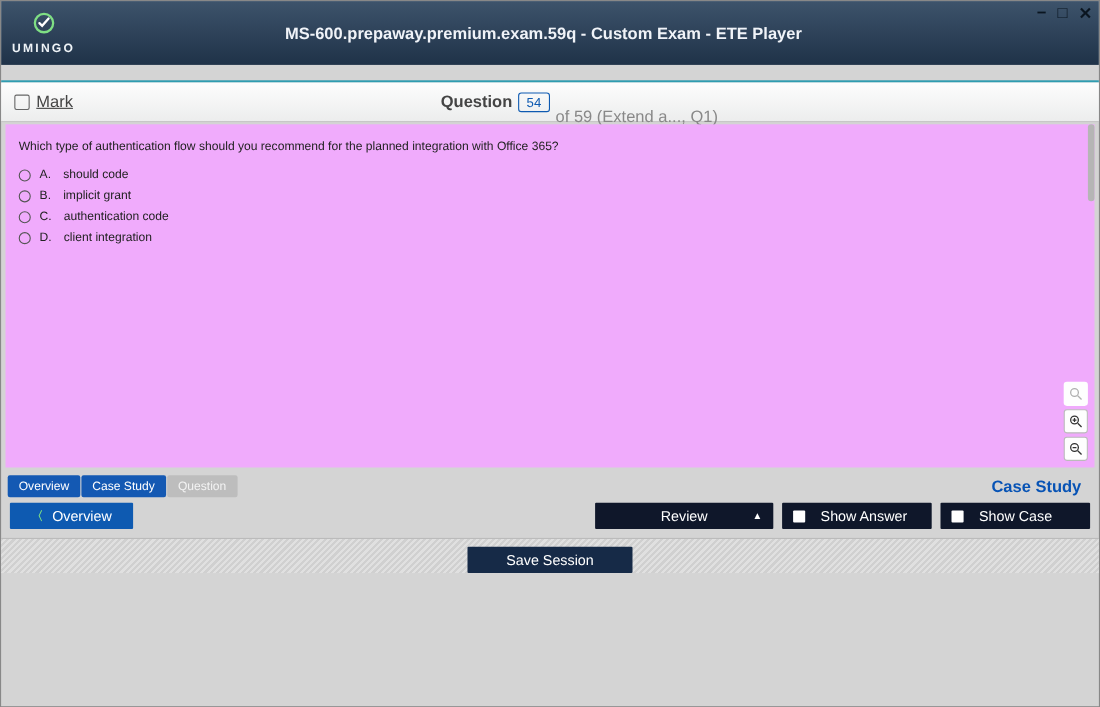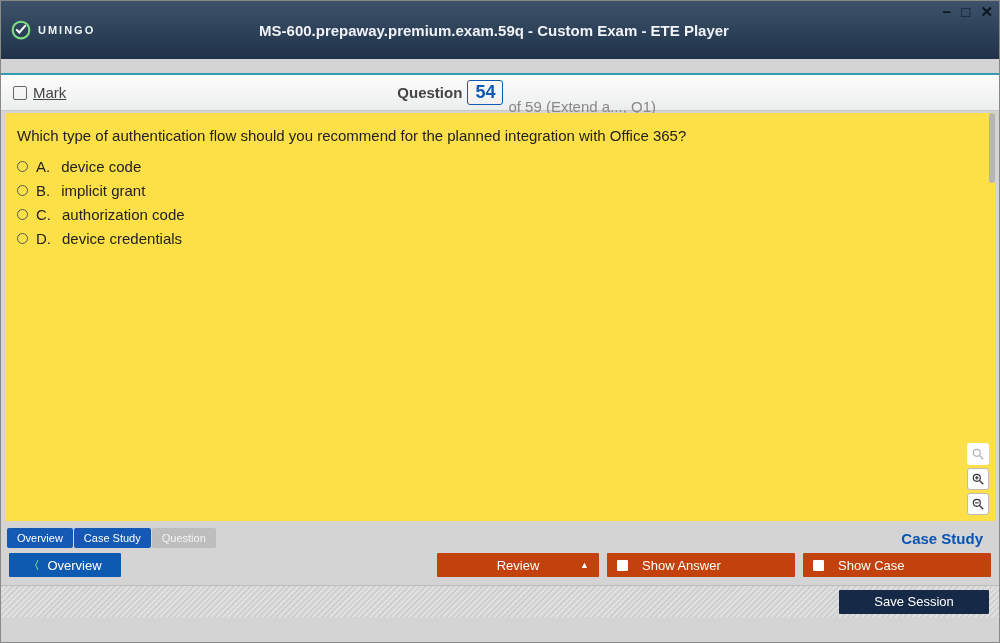--- a/index.html
+++ b/index.html
@@ -18,20 +18,21 @@
     display: flex;
     align-items: center;
     padding: 0 10px;
     color: #fff;
     position: relative;
   }
   .logo {
     display: flex;
     align-items: center;
     gap: 7px;
+    flex-direction: column;
   }
   .logo-icon {
     width: 20px;
     height: 20px;
   }
   .logo-text {
     font-size: 11px;
     letter-spacing: 2px;
     font-weight: bold;
     color: #eef3f7;
@@ -95,35 +96,35 @@
   }
   .q-center .label {
     font-weight: bold;
     color: #444;
   }
   .q-number {
     border: 1.5px solid #0e5ab1;
     padding: 1px 7px;
     border-radius: 3px;
     color: #0e5ab1;
-    font-weight: bold;
-    font-size: 18px;
+    font-weight: normal;
+    font-size: 12px;
   }
   .q-after {
     color: #888;
     margin-top: 28px;
   }
 
   .content {
-    background: #fde047;
-    height: 408px;
+    background: #f0abfc;
+    height: 312px;
     margin: 2px 4px 0 4px;
     padding: 14px 12px;
     position: relative;
-    font-size: 15px;
+    font-size: 11px;
     color: #222;
   }
   .q-text { margin-bottom: 14px; }
   .options { display: flex; flex-direction: column; gap: 7px; }
   .option {
     display: flex;
     align-items: center;
     gap: 8px;
     cursor: pointer;
   }
@@ -196,27 +197,27 @@
     font-size: 13px;
     color: #fff;
     display: flex;
     align-items: center;
     justify-content: center;
     gap: 8px;
     cursor: pointer;
     border-radius: 1px;
   }
   .btn.blue { background: #0e5ab1; width: 112px; }
-  .btn.orange { background: #c2410c; }
+  .btn.orange { background: #0f172a; }
   .btn .chev { font-size: 11px; color: #7fdf84; font-weight: bold; }
   .btn.review { width: 162px; justify-content: center; position: relative; }
   .btn.review .tri {
     position: absolute; right: 10px; font-size: 9px;
   }
-  .btn.orange.toggle { width: 188px; justify-content: flex-start; padding-left: 10px; gap: 14px; }
+  .btn.orange.toggle { width: 136px; justify-content: flex-start; padding-left: 10px; gap: 14px; }
   .toggle .box {
     width: 11px; height: 11px;
     background: #fff;
     border-radius: 1px;
   }
 
   .bottom-row {
     height: 32px;
     background: repeating-linear-gradient(
       -45deg,
@@ -225,20 +226,21 @@
       #d0d0d0 2px,
       #d0d0d0 4px
     );
     border-top: 1px solid #bbb;
     display: flex;
     align-items: center;
     justify-content: flex-end;
     gap: 10px;
     padding: 0 10px;
     margin-top: 6px;
+    flex-direction: column;
   }
   .bottom-btn {
     background: #162a47;
     color: #fff;
     height: 24px;
     width: 150px;
     font-size: 13px;
     display: flex;
     align-items: center;
     justify-content: center;
@@ -286,36 +288,36 @@
     <span class="q-after">of 59 (Extend a..., Q1)</span>
   </div>
 </div>
 
 <div class="content">
   <div class="q-text">Which type of authentication flow should you recommend for the planned integration with Office 365?</div>
   <div class="options">
     <div class="option">
       <span class="radio"></span>
       <span class="option-letter">A.</span>
-      <span>device code</span>
+      <span>should code</span>
     </div>
     <div class="option">
       <span class="radio"></span>
       <span class="option-letter">B.</span>
       <span>implicit grant</span>
     </div>
     <div class="option">
       <span class="radio"></span>
       <span class="option-letter">C.</span>
-      <span>authorization code</span>
+      <span>authentication code</span>
     </div>
     <div class="option">
       <span class="radio"></span>
       <span class="option-letter">D.</span>
-      <span>device credentials</span>
+      <span>client integration</span>
     </div>
   </div>
 
   <div class="tools">
     <div class="tool-btn no-border">
       <svg width="14" height="14" viewBox="0 0 24 24">
           <circle cx="10" cy="10" r="6" fill="none" stroke="#b0b0b0" stroke-width="2"></circle>
           <line x1="15" y1="15" x2="21" y2="21" stroke="#b0b0b0" stroke-width="2"></line>
         </svg>
     </div>

